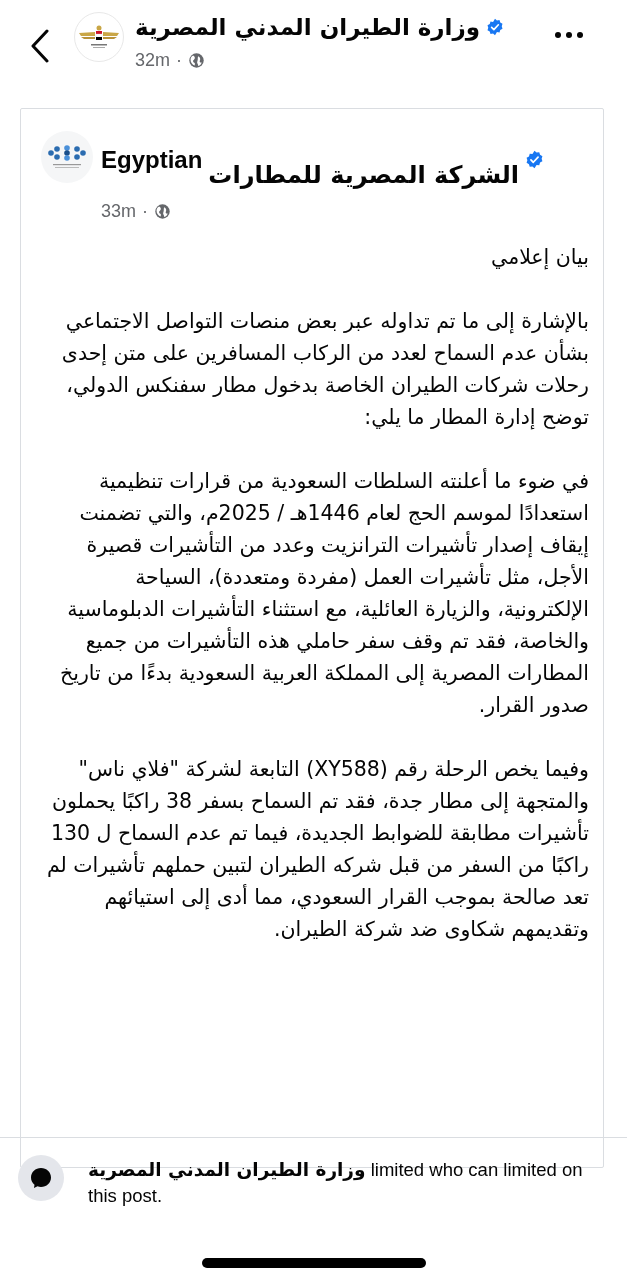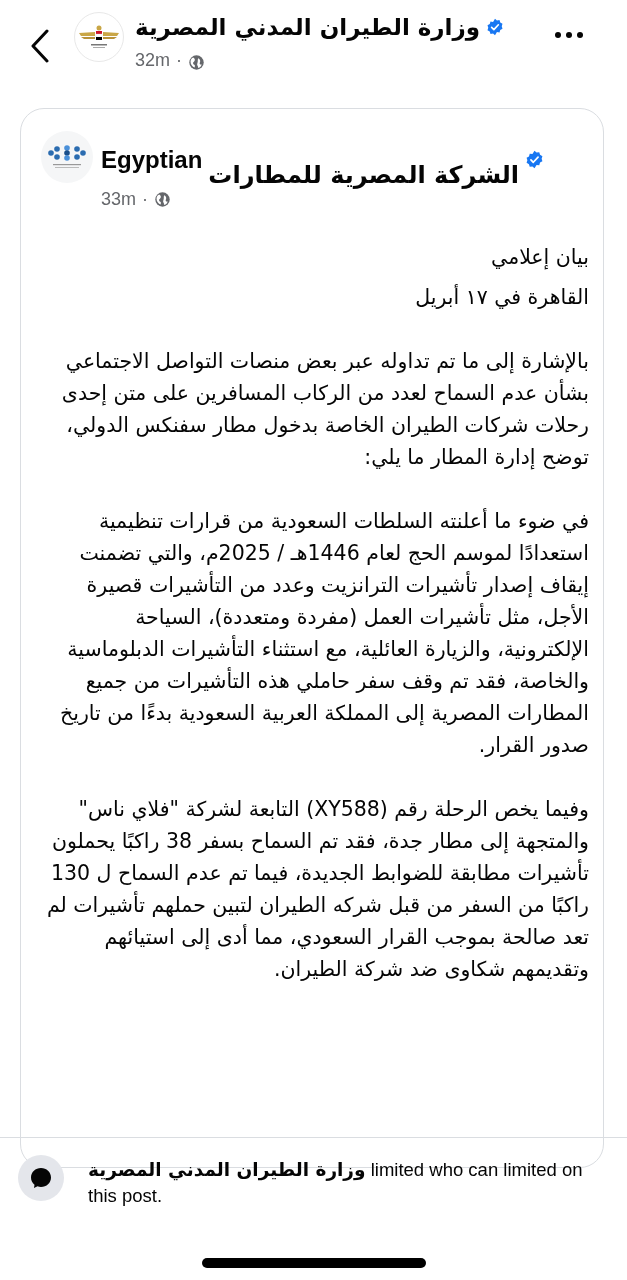--- a/index.html
+++ b/index.html
@@ -14,38 +14,38 @@
   
   .header { position: absolute; top: 0; left: 0; width: 627px; height: 95px; }
   .back-btn { position: absolute; left: 22px; top: 24px; width: 36px; height: 44px; display:flex; align-items:center; justify-content:center; cursor:pointer; }
   .avatar-main {
     position: absolute; left: 74px; top: 12px; width: 50px; height: 50px; border-radius: 50%;
     background: #fff; border: 1px solid #e8e8e8; display:flex; align-items:center; justify-content:center; overflow:hidden;
   }
   .header-name-row { position: absolute; left: 135px; top: 14px; display:flex; align-items:center; gap: 6px; }
   .header-name { font-family: "DejaVu Sans", sans-serif; font-size: 23px; font-weight: bold; direction: rtl; color:#050505; }
   .verified { width: 18px; height: 18px; display:inline-block; }
-  .header-meta { position: absolute; left: 135px; top: 50px; display:flex; align-items:flex-end; gap:6px; font-size: 18px; color: #65676b; }
+  .header-meta { position: absolute; left: 135px; top: 50px; display:flex; align-items:center; gap:6px; font-size: 18px; color: #65676b; }
   .globe { width: 17px; height: 17px; }
   .more-btn { position: absolute; right: 44px; top: 32px; display:flex; gap:5px; cursor:pointer; }
   .more-btn span { width: 6px; height: 6px; border-radius: 50%; background: #050505; display:block; }
 
   
   .card {
     position: absolute; left: 20px; top: 108px; width: 584px; height: 1060px;
-    border: 1px solid #dadde1; border-radius: 24px; background:#fff;
+    border: 1px solid #dadde1; border-radius: 2px; background:#fff;
   }
   .card-avatar {
     position: absolute; left: 20px; top: 22px; width: 52px; height: 52px; border-radius: 50%;
     background: #f5f6f7; display:flex; align-items:center; justify-content:center; overflow:hidden;
   }
   .card-name { position: absolute; left: 80px; top: 18px; width: 460px; font-size: 24px; font-weight: bold; line-height: 33px; color:#050505; }
   .card-name .ar { font-family: "DejaVu Sans", sans-serif; margin-top: 32px; }
   .card-name-row1 { display:flex; align-items:center; gap:6px; }
-  .card-meta { position: absolute; left: 80px; top: 80px; display:flex; align-items:center; gap:6px; font-size: 18px; color:#65676b; }
+  .card-meta { position: absolute; left: 80px; top: 92px; display:flex; align-items:center; gap:6px; font-size: 18px; color:#65676b; }
 
   .post-body {
     position: absolute; left: 24px; top: 124px; width: 544px;
     direction: rtl; text-align: right;
     font-family: "DejaVu Sans", sans-serif; font-size: 20.5px; line-height: 32px; color: #050505;
   }
   .post-body p { margin-bottom: 32px; white-space: normal; }
   .post-body .line { display:block;margin-top:8px; }
 
   
@@ -145,21 +145,20 @@
       <svg class="globe" viewBox="0 0 20 20">
         <circle cx="10" cy="10" r="8.5" fill="#65676b"></circle>
         <path d="M6 4 C8 5 9 7 7 9 C5 10 6 12 8 13 L8 16 C5 15 3 12 3 9 C3 7 4 5 6 4Z" fill="#fff"></path>
         <path d="M12 5 C14 6 15 8 14 10 C13 12 15 13 16 12 C16 14 14 16 12 16.5 C12 14 10 13 11 11 C12 9 11 7 12 5Z" fill="#fff"></path>
       </svg>
     </div>
 
     <div class="post-body">
       <p>
         <span class="line">بيان إعلامي</span>
-        <span class="line">القاهرة في ١٧ أبريل</span>
       </p>
       <p>بالإشارة إلى ما تم تداوله عبر بعض منصات التواصل الاجتماعي بشأن عدم السماح لعدد من الركاب المسافرين على متن إحدى رحلات شركات الطيران الخاصة بدخول مطار سفنكس الدولي، توضح إدارة المطار ما يلي:</p>
       <p>في ضوء ما أعلنته السلطات السعودية من قرارات تنظيمية استعدادًا لموسم الحج لعام 1446هـ / 2025م، والتي تضمنت إيقاف إصدار تأشيرات الترانزيت وعدد من التأشيرات قصيرة الأجل، مثل تأشيرات العمل (مفردة ومتعددة)، السياحة الإلكترونية، والزيارة العائلية، مع استثناء التأشيرات الدبلوماسية والخاصة، فقد تم وقف سفر حاملي هذه التأشيرات من جميع المطارات المصرية إلى المملكة العربية السعودية بدءًا من تاريخ صدور القرار.</p>
       <p>وفيما يخص الرحلة رقم (XY588) التابعة لشركة "فلاي ناس" والمتجهة إلى مطار جدة، فقد تم السماح بسفر 38 راكبًا يحملون تأشيرات مطابقة للضوابط الجديدة، فيما  تم عدم السماح ل 130 راكبًا من السفر  من قبل شركه الطيران لتبين حملهم تأشيرات لم تعد صالحة بموجب القرار السعودي، مما أدى إلى استيائهم وتقديمهم شكاوى ضد شركة الطيران.</p>
     </div>
   </div>
 
   <div class="divider"></div>
 
   <div class="notice">

